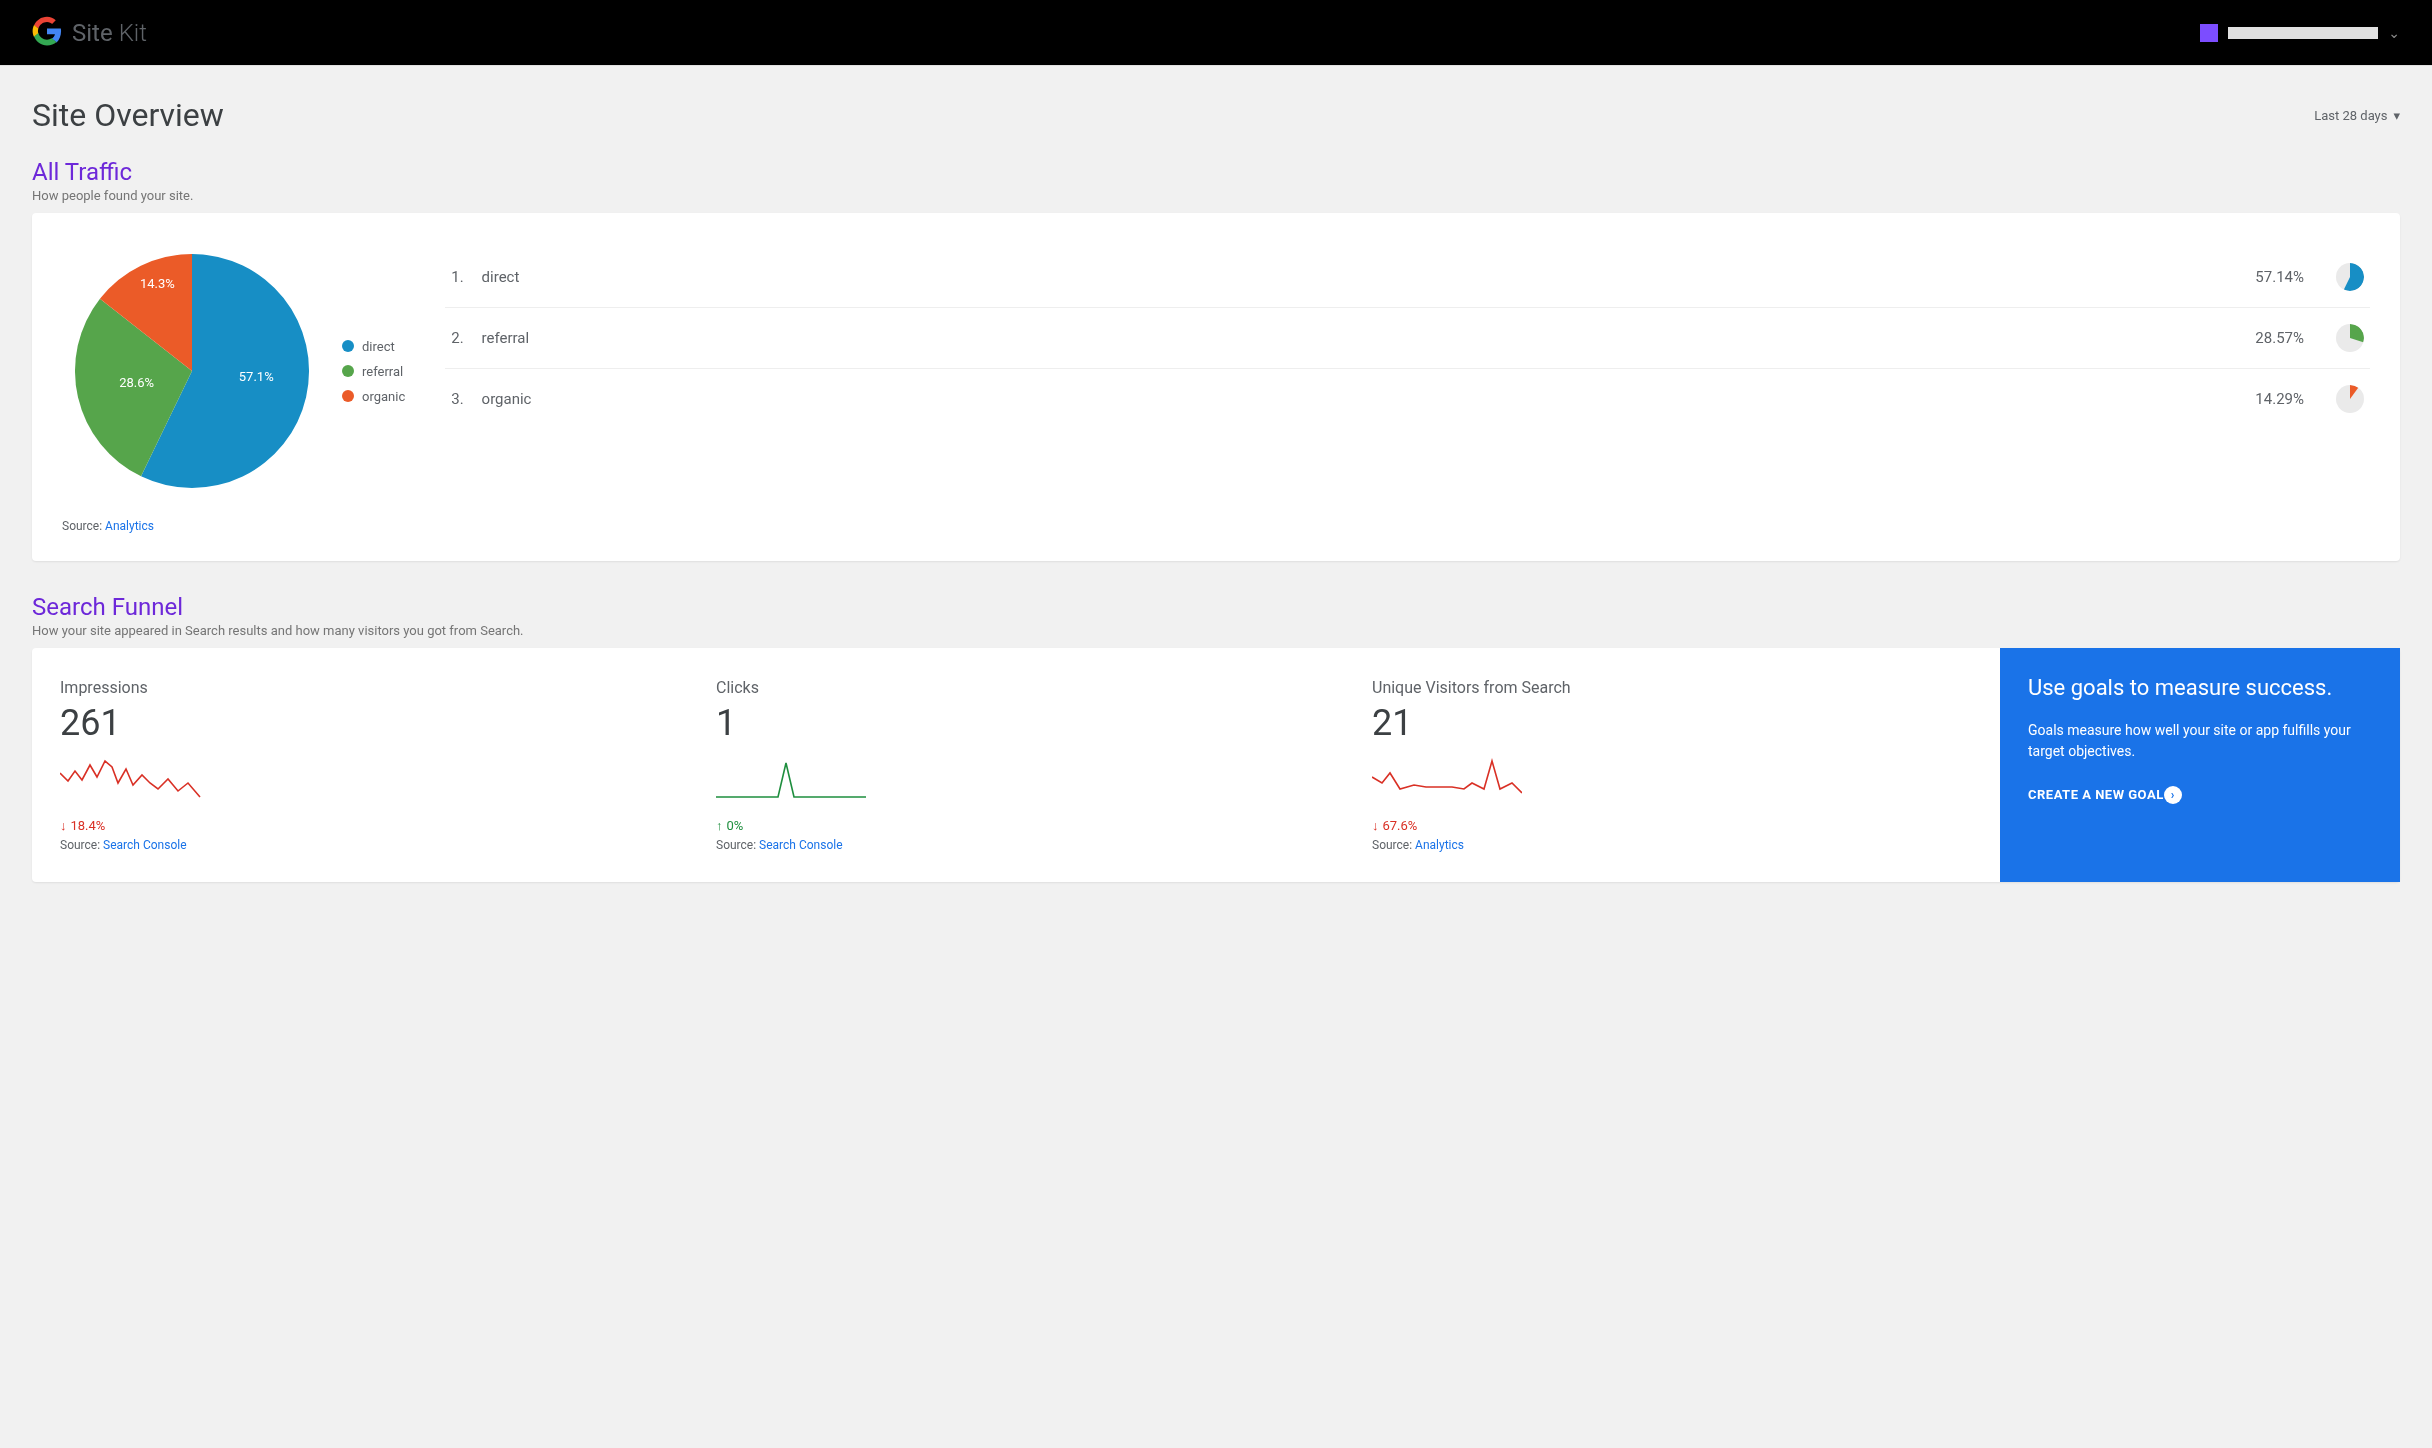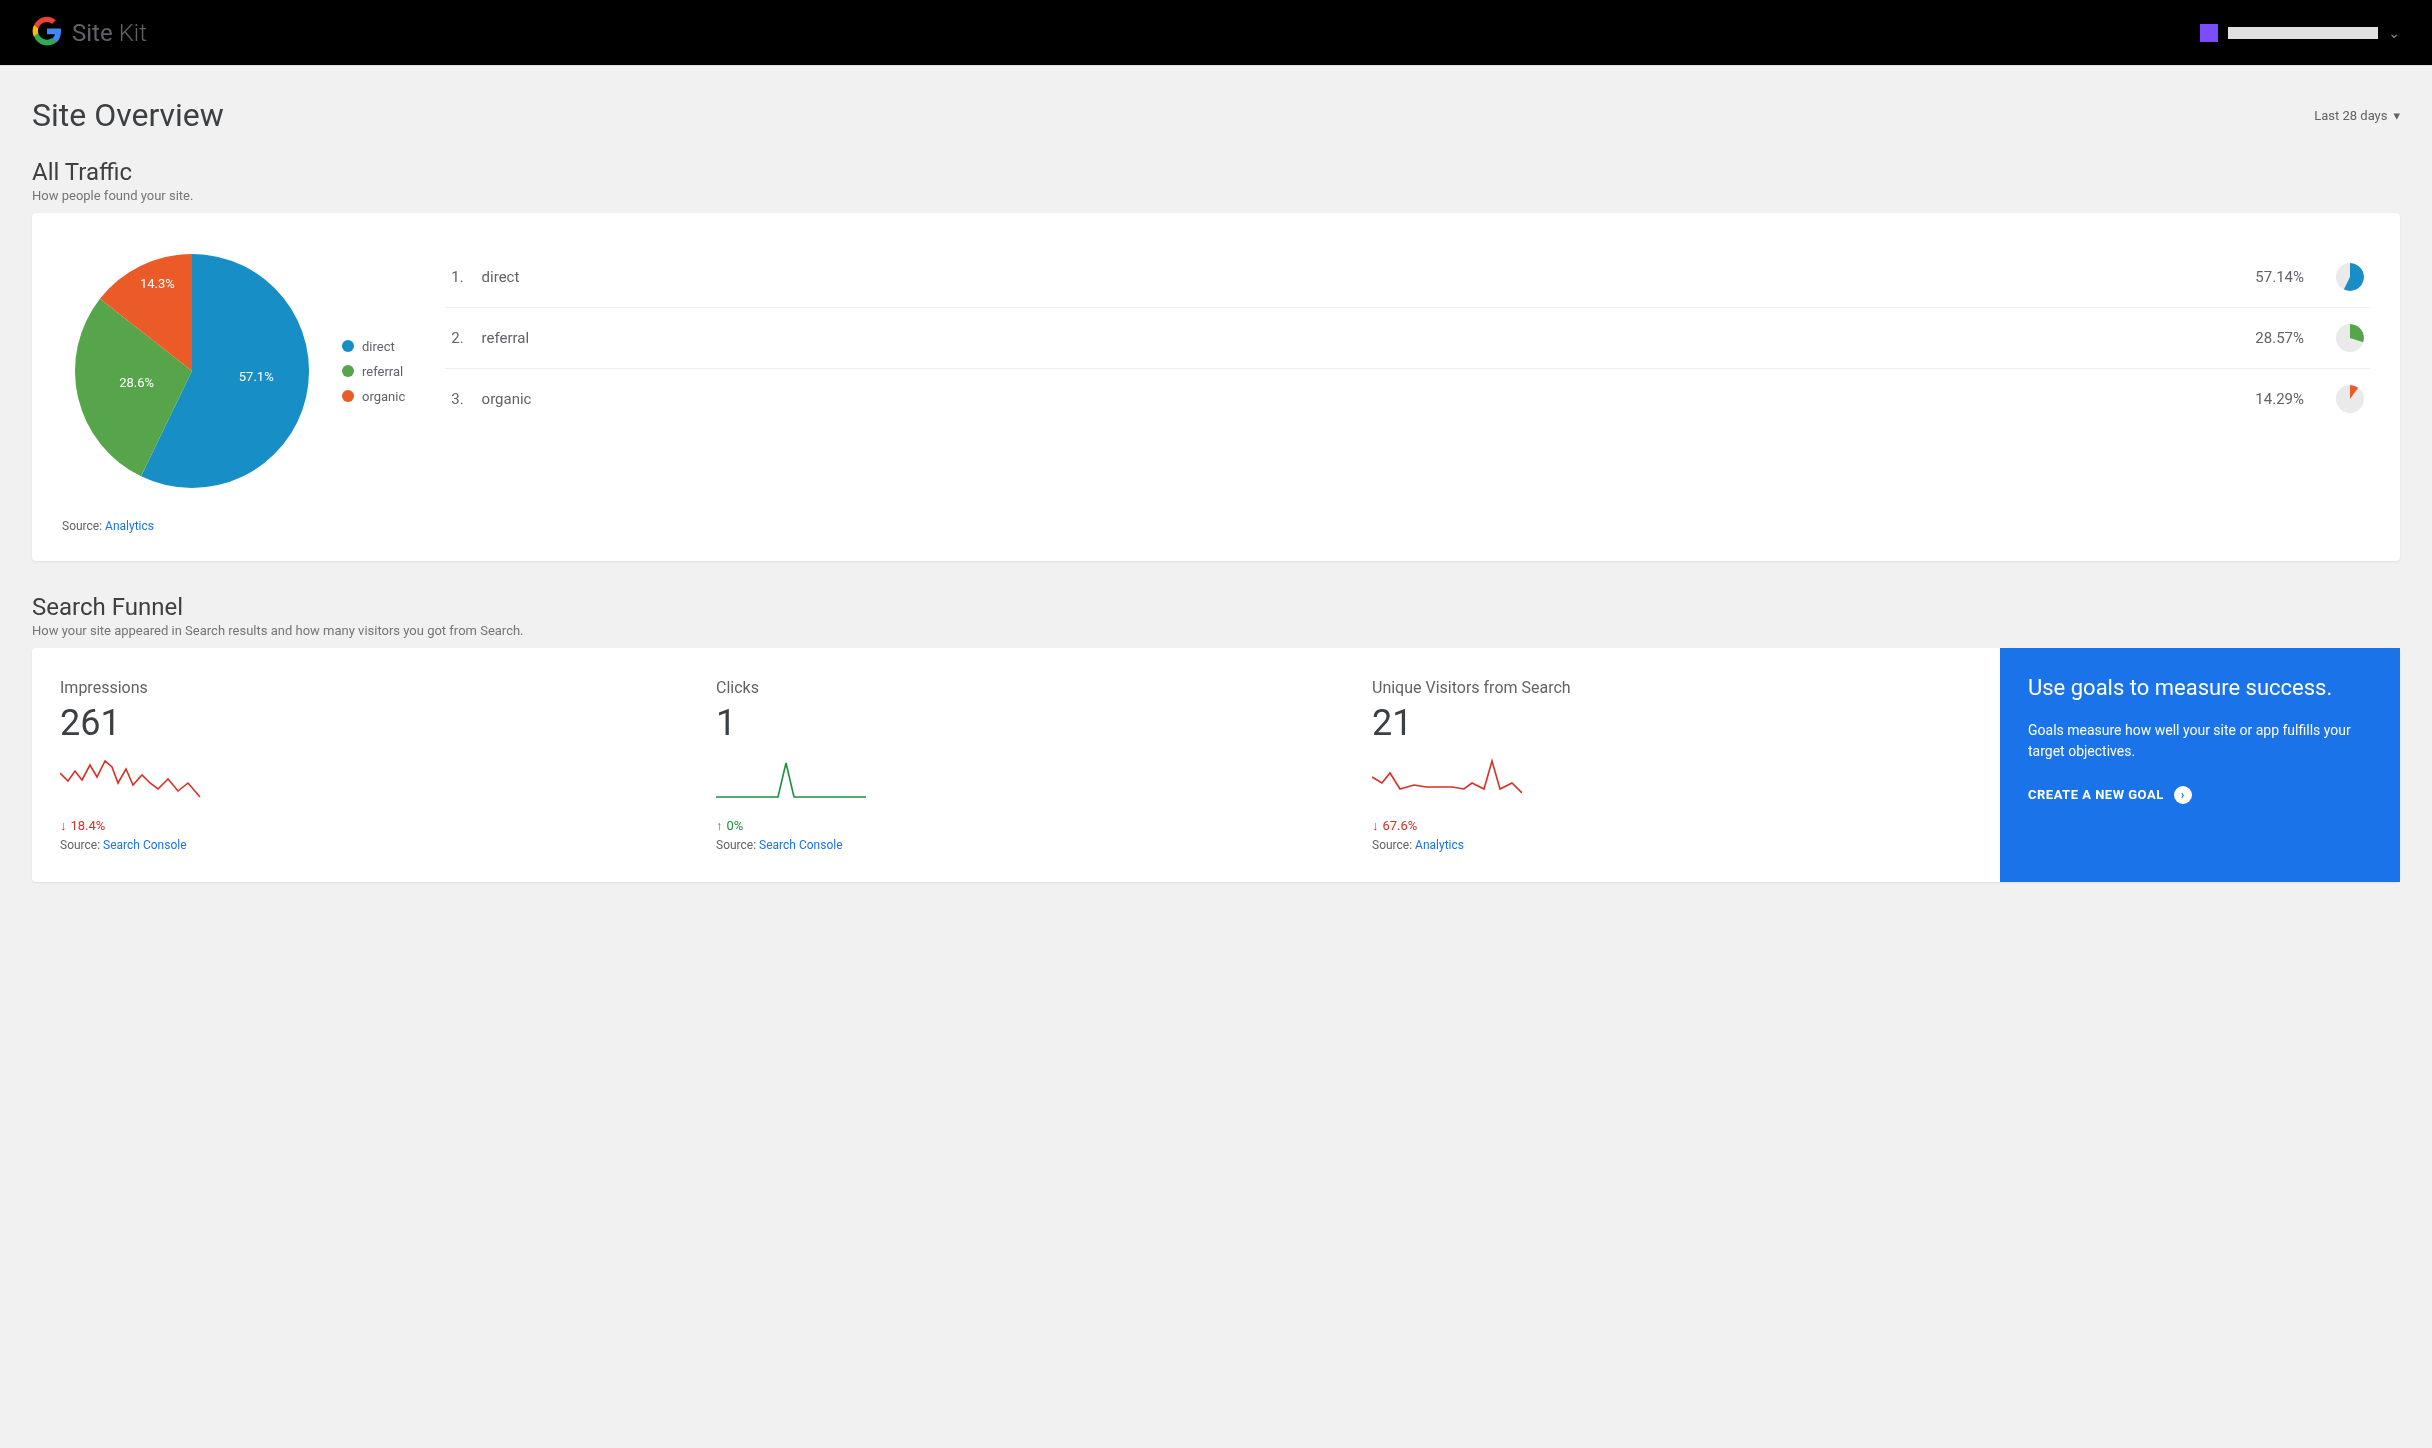--- a/index.html
+++ b/index.html
@@ -25,21 +25,21 @@
   .user-redact { width: 150px; height: 12px; background: #e0e0e0; display: inline-block; }
   .caret { color: #888; }
 
   .page { padding: 30px 32px 40px; }
 
   .page-header { display: flex; justify-content: space-between; align-items: center; margin-bottom: 24px; }
   .page-title { font-size: 32px; font-weight: 400; color: #3c4043; }
   .date-select { font-size: 13px; color: #5f6368; cursor: pointer; display: flex; align-items: flex-end; gap: 6px; }
 
   .section-head { margin-bottom: 10px; }
-  .section-title { font-size: 24px; font-weight: 400; color: #404040; margin-top: 8px; }
+  .section-title { font-size: 24px; font-weight: 400; color: #6d28d9; margin-top: 8px; }
   .section-sub { font-size: 13px; color: #757575; margin-top: 2px; }
 
   .card {
     background: #fff;
     border-radius: 4px;
     box-shadow: 0 1px 2px rgba(0,0,0,0.08);
     padding: 28px 30px;
     margin-bottom: 32px;
   }
 
@@ -84,21 +84,21 @@
     background: #1a73e8;
     color: #fff;
     width: 400px;
     padding: 26px 28px;
     display: flex;
     flex-direction: column;
     margin: -20px 0 -20px 0;
   }
   .goal-title { font-size: 22px; font-weight: 400; line-height: 1.25; margin-bottom: 18px; }
   .goal-body { font-size: 14px; line-height: 1.5; margin-bottom: 24px; }
-  .goal-cta { font-size: 13px; font-weight: 700; letter-spacing: 0.5px; display: flex; align-items: center; gap: 10px; cursor: pointer; }
+  .goal-cta { font-size: 13px; font-weight: 700; letter-spacing: 0.5px; display: flex; align-items: center; cursor: pointer; }
   .goal-cta .circ { width: 18px; height: 18px; border-radius: 50%; background: #fff; color: #1a73e8; display: inline-flex; align-items: center; justify-content: center; font-size: 12px; }
 
 </style>
 </head>
 <body>
 
 <div class="topbar">
   <div class="brand">
     <span>
       <svg width="30" height="30" viewBox="0 0 48 48">

